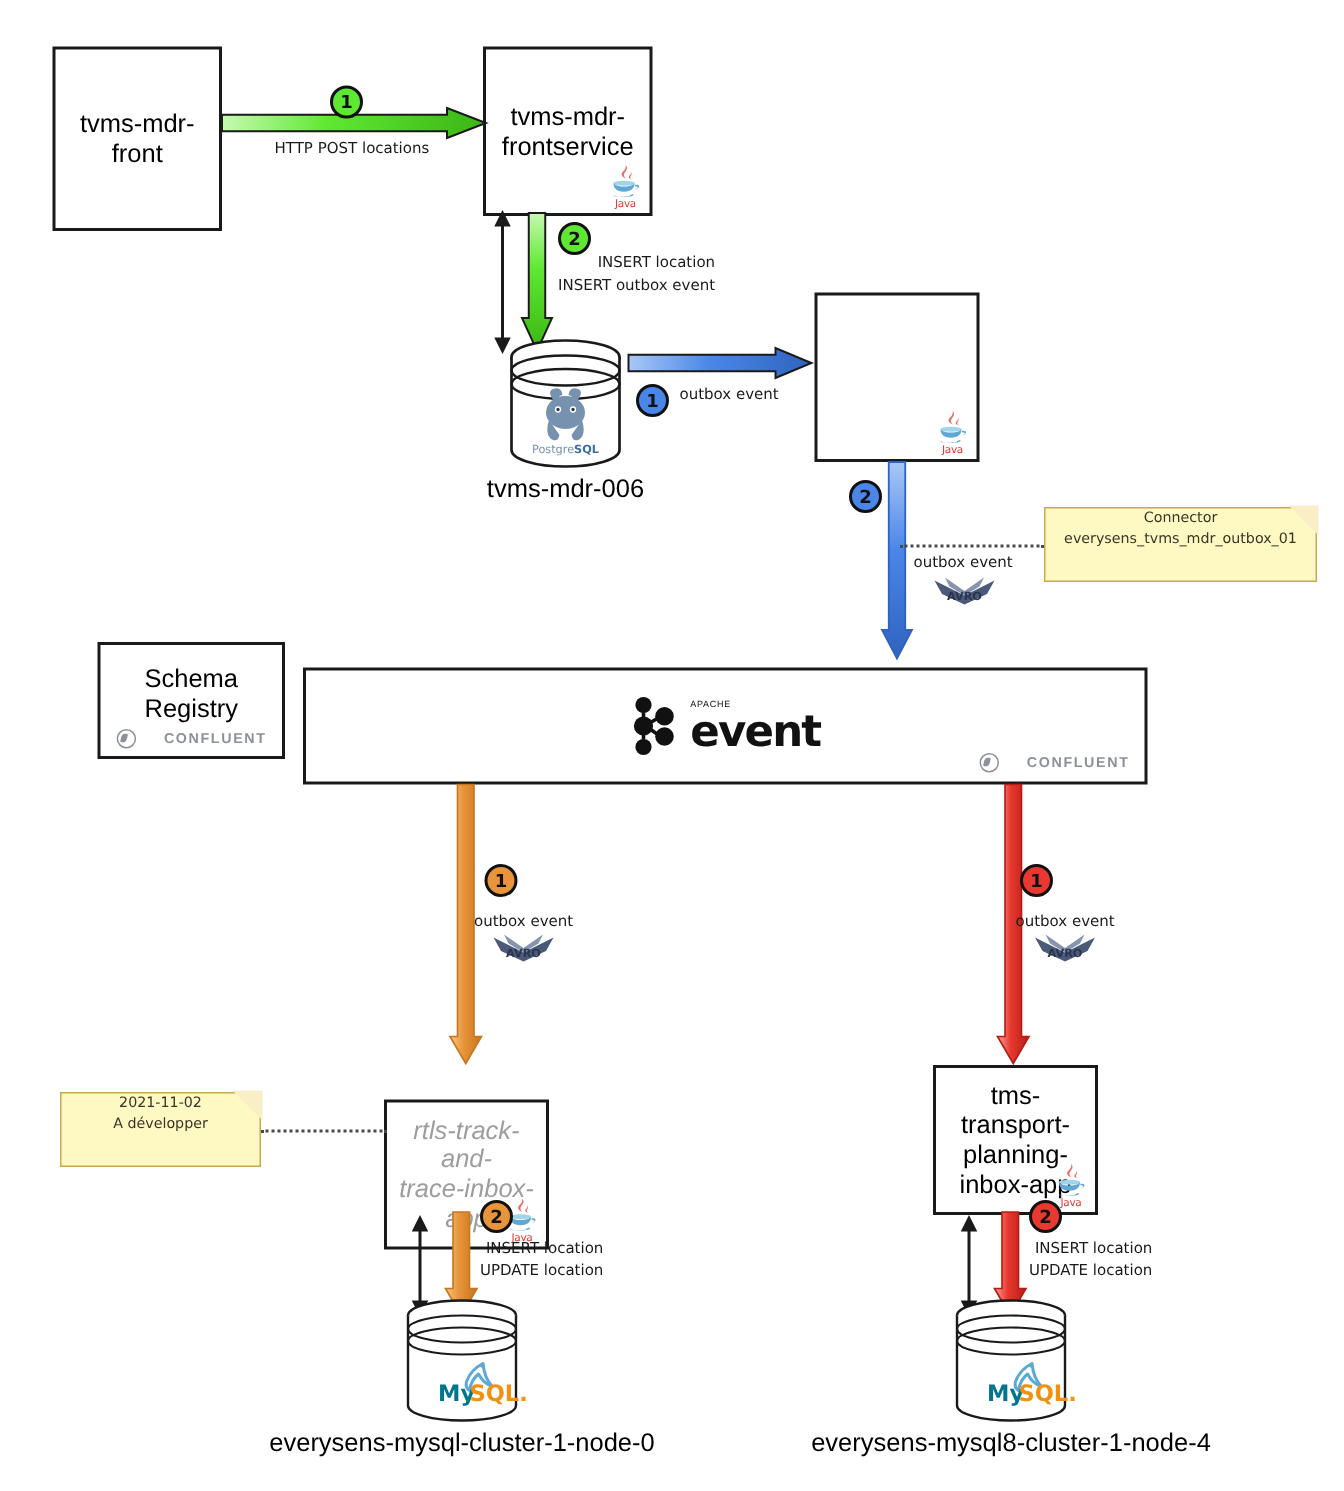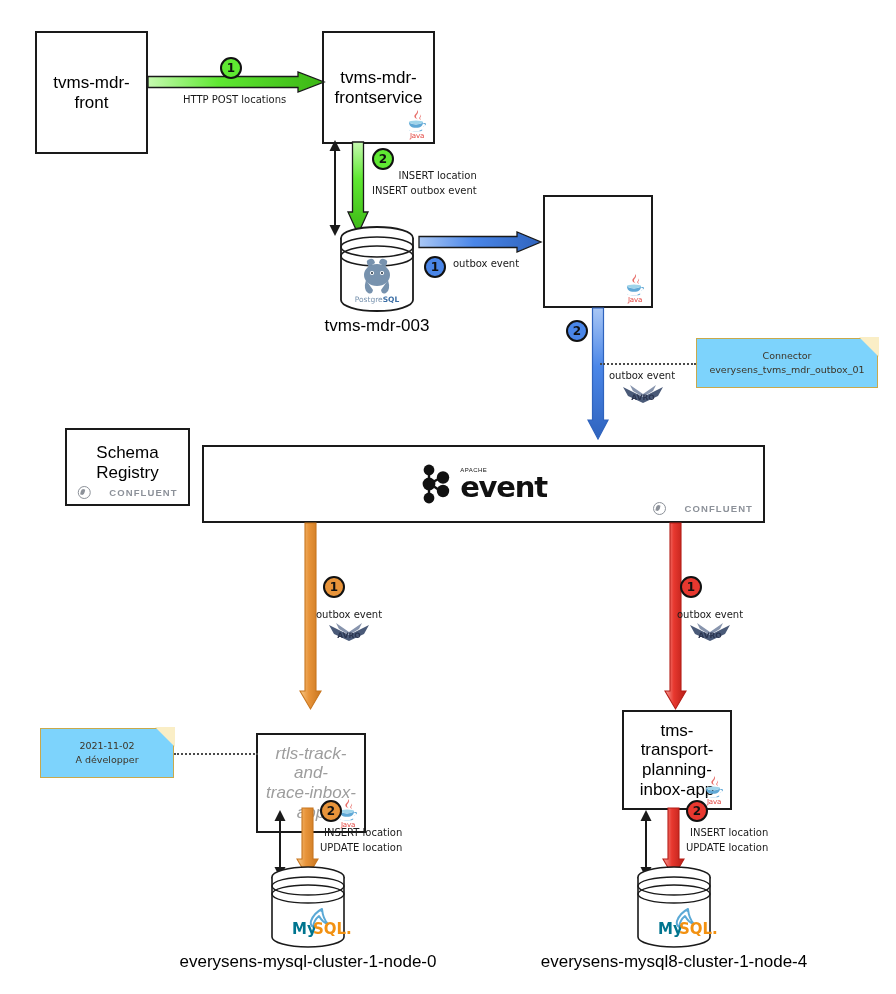--- a/index.html
+++ b/index.html
@@ -31,22 +31,22 @@
               font-family:"DejaVu Sans",sans-serif;}
   .kafka-sub{font-size:6px;letter-spacing:.5px;color:#111;}
 
   
   .db{position:absolute;}
   .db svg{display:block;}
   .db-label{position:absolute;left:50%;transform:translateX(-50%);white-space:nowrap;
             font-size:17px;color:#000;}
 
   
-  .note{background:#7dd3fc;border:1.6px solid #c9a94b;box-sizing:border-box;
-        display:flex;flex-direction:column;align-items:center;justify-content:center;
+  .note{background:#fef9c3;border:1.6px solid #c9a94b;box-sizing:border-box;
+        display:flex;flex-direction:column;align-items:center;
         text-align:center;font-size:9.5px;color:#3d3426;line-height:1.45;
         font-family:"DejaVu Sans",sans-serif;}
   .note .fold{position:absolute;top:-1.6px;right:-1.6px;width:0;height:0;
         border-left:20px solid transparent;border-top:20px solid #faeec6;}
 
   .dotted{border-top:2px dotted #4a4a4a;height:0;}
 
   
   .badge{border-radius:50%;border:2.5px solid #111;box-sizing:border-box;
          display:flex;align-items:center;justify-content:center;
@@ -154,21 +154,21 @@
           <path d="M-8,-11 q-5,-7 1,-8 q4,-1 5,4 z"></path>
           <path d="M8,-11 q5,-7 -1,-8 q-4,-1 -5,4 z"></path>
         </g>
         <circle cx="-5" cy="-5" r="2.1" fill="#fff"></circle>
         <circle cx="5" cy="-5" r="2.1" fill="#fff"></circle>
         <circle cx="-5" cy="-5" r="1.1" fill="#2b3a4a"></circle>
         <circle cx="5" cy="-5" r="1.1" fill="#2b3a4a"></circle>
       </g>
       <text x="46" y="76" text-anchor="middle" font-size="7.5" font-family="DejaVu Sans, sans-serif" fill="#7792ae">Postgre<tspan fill="#3b6ea5" font-weight="bold">SQL</tspan></text>
     </svg>
-    <div class="db-label" style="top:90px;">tvms-mdr-003</div>
+    <div class="db-label" style="top:90px;">tvms-mdr-006</div>
   </div>
 
   <svg class="arrowsvg" style="left:419px;top:231px;" width="124" height="22">
     <polygon points="0,5.5 98,5.5 98,1 122,11 98,21 98,16.5 0,16.5" fill="url(#gradBlueH)" stroke="#1a1a1a" stroke-width="1.3"></polygon>
   </svg>
   <div class="badge" style="left:424px;top:256px;width:22px;height:22px;background:#4a86e8;">1</div>
   <div class="elabel" style="left:453px;top:257px;">outbox event</div>
 
   <div class="box" style="left:543px;top:195px;width:110px;height:113px;">
     <span class="java">

